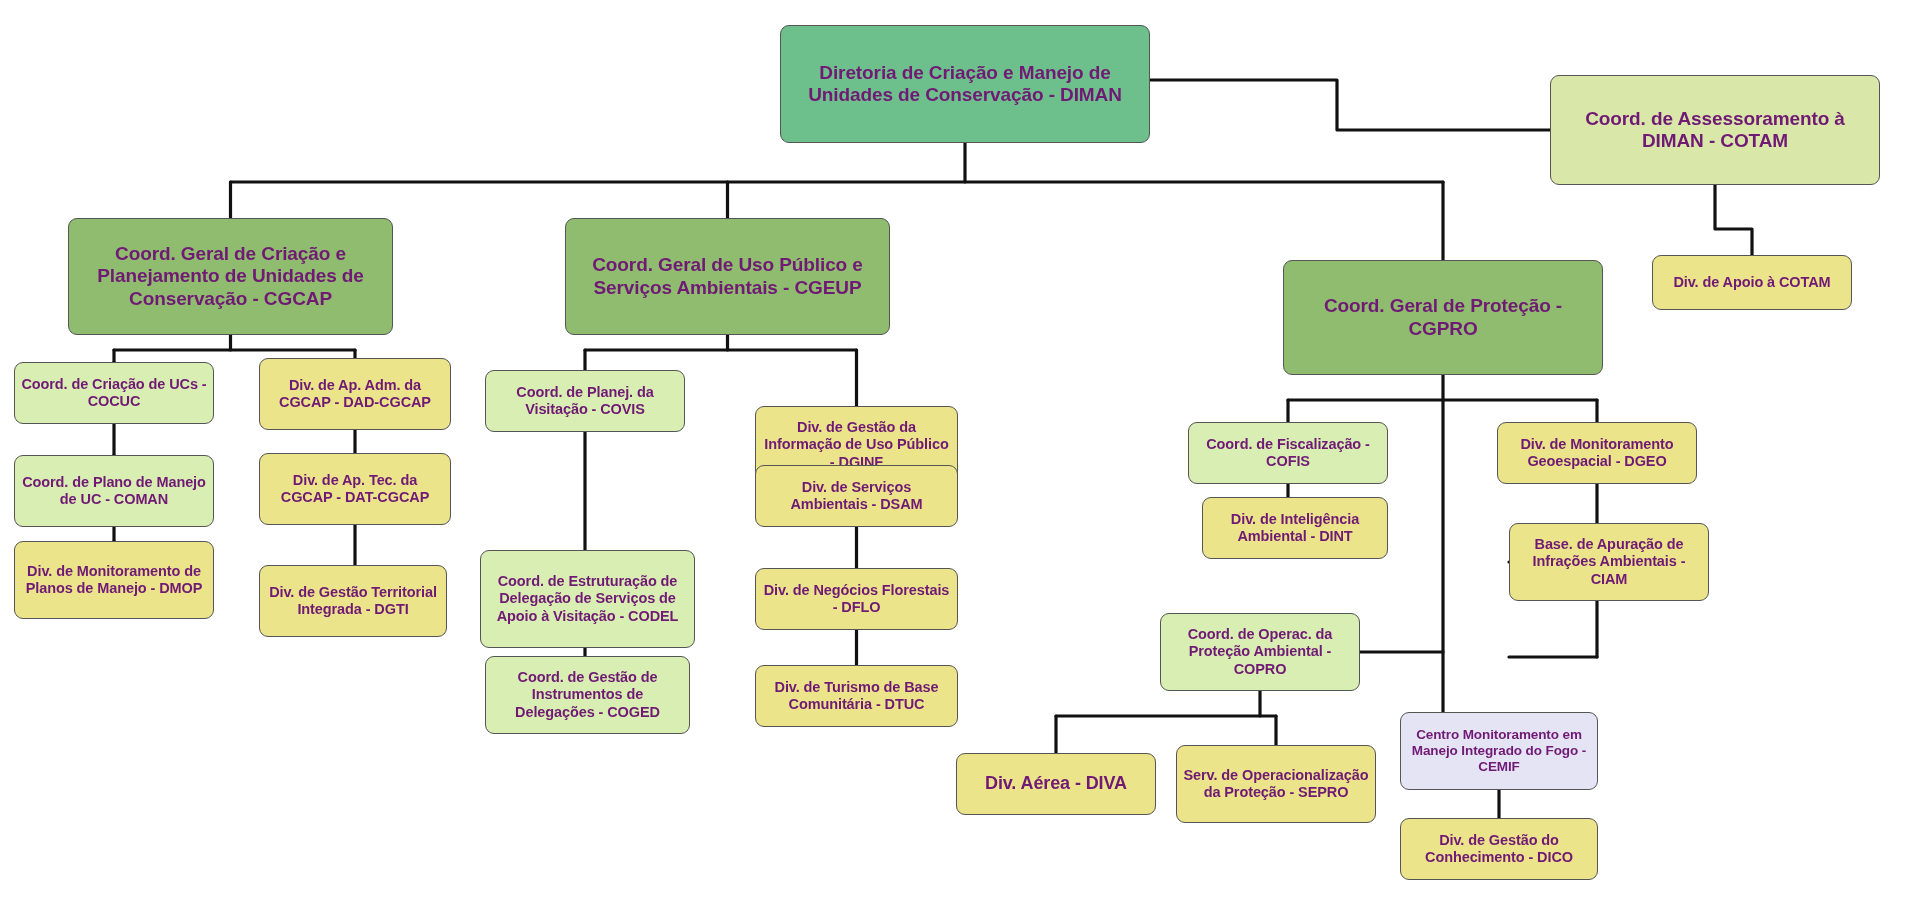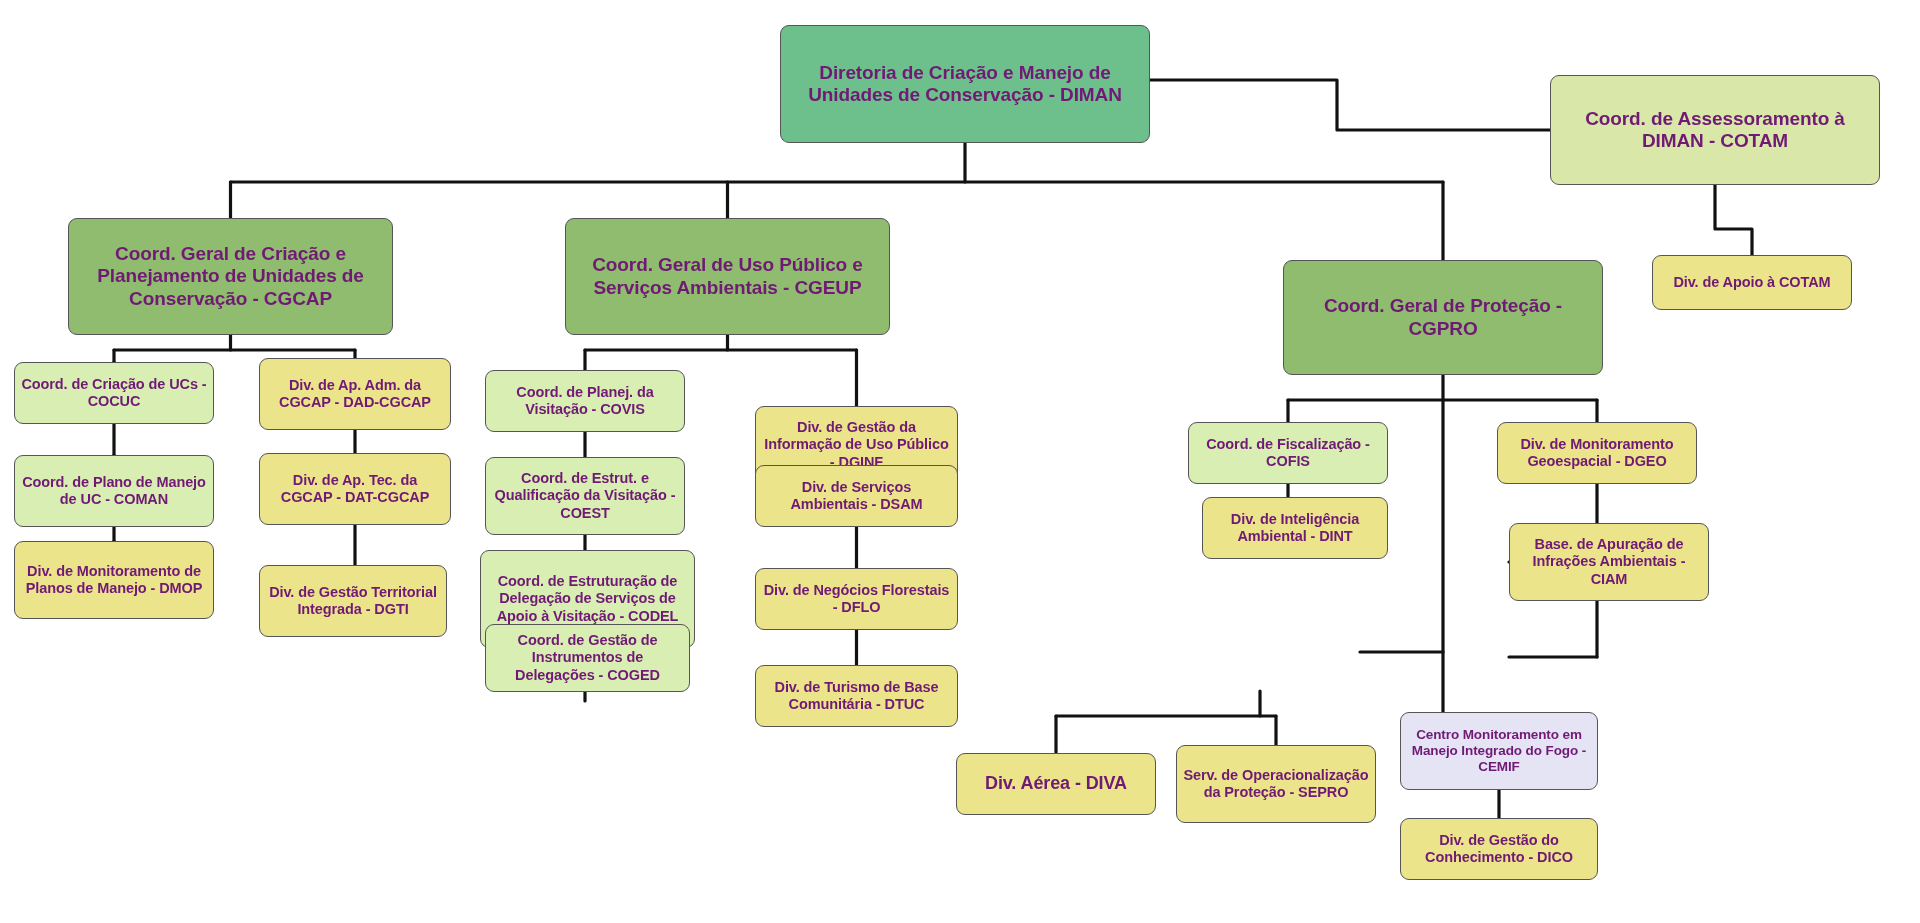--- a/index.html
+++ b/index.html
@@ -105,30 +105,30 @@
   <div class="node lvl1" style="left:1283px;top:260px; width:320px; height:115px;">Coord. Geral de Proteção - CGPRO</div>
 
   <div class="node green-light" style="left:14px;  top:362px; width:200px; height:62px;">Coord. de Criação de UCs - COCUC</div>
   <div class="node green-light" style="left:14px;  top:455px; width:200px; height:72px;">Coord. de Plano de Manejo de UC - COMAN</div>
   <div class="node yellow" style="left:14px;  top:541px; width:200px; height:78px;">Div. de Monitoramento de Planos de Manejo - DMOP</div>
   <div class="node yellow" style="left:259px; top:358px; width:192px; height:72px;">Div. de Ap. Adm. da CGCAP - DAD-CGCAP</div>
   <div class="node yellow" style="left:259px; top:453px; width:192px; height:72px;">Div. de Ap. Tec. da CGCAP - DAT-CGCAP</div>
   <div class="node yellow" style="left:259px; top:548px; width:188px; height:72px;margin-top:17px;">Div. de Gestão Territorial Integrada - DGTI</div>
 
   <div class="node green-light" style="left:485px; top:370px; width:200px; height:62px;">Coord. de Planej. da Visitação - COVIS</div>
-  <div class="node green-light" style="left:485px; top:457px; width:200px; height:78px;">Coord. de Estrut. e Qualificação da Visitação - COEST</div>
   <div class="node green-light" style="left:480px; top:550px; width:215px; height:98px;">Coord. de Estruturação de Delegação de Serviços de Apoio à Visitação - CODEL</div>
-  <div class="node green-light" style="left:485px; top:624px; width:205px; height:68px;">Coord. de Gestão de Instrumentos de Delegações - COGED</div>
+  <div class="node green-light" style="left:485px; top:656px; width:205px; height:78px;">Coord. de Gestão de Instrumentos de Delegações - COGED</div>
   <div class="node yellow" style="left:755px; top:362px; width:203px; height:78px;margin-top:44px;">Div. de Gestão da Informação de Uso Público - DGINF</div>
   <div class="node yellow" style="left:755px; top:465px; width:203px; height:62px;">Div. de Serviços Ambientais - DSAM</div>
   <div class="node yellow" style="left:755px; top:568px; width:203px; height:62px;">Div. de Negócios Florestais - DFLO</div>
   <div class="node yellow" style="left:755px; top:665px; width:203px; height:62px;">Div. de Turismo de Base Comunitária - DTUC</div>
 
   <div class="node green-light" style="left:1188px;top:422px; width:200px; height:62px;">Coord. de Fiscalização - COFIS</div>
   <div class="node yellow" style="left:1202px;top:497px; width:186px; height:62px;">Div. de Inteligência Ambiental - DINT</div>
+  <div class="node green-light" style="left:1160px;top:613px; width:200px; height:78px;">Coord. de Operac. da Proteção Ambiental - COPRO</div>
   <div class="node big-yellow" style="left:956px; top:753px; width:200px; height:62px;">Div. Aérea - DIVA</div>
   <div class="node yellow" style="left:1176px;top:745px; width:200px; height:78px;">Serv. de Operacionalização da Proteção - SEPRO</div>
   <div class="node yellow" style="left:1497px;top:422px; width:200px; height:62px;">Div. de Monitoramento Geoespacial - DGEO</div>
   <div class="node yellow" style="left:1509px;top:523px; width:200px; height:78px;">Base. de Apuração de Infrações Ambientais - CIAM</div>
   <div class="node lavender" style="left:1400px;top:712px; width:198px; height:78px;">Centro Monitoramento em Manejo Integrado do Fogo - CEMIF</div>
   <div class="node yellow" style="left:1400px;top:818px; width:198px; height:62px;">Div. de Gestão do Conhecimento - DICO</div>
 
 </div>
 
 </body></html>

